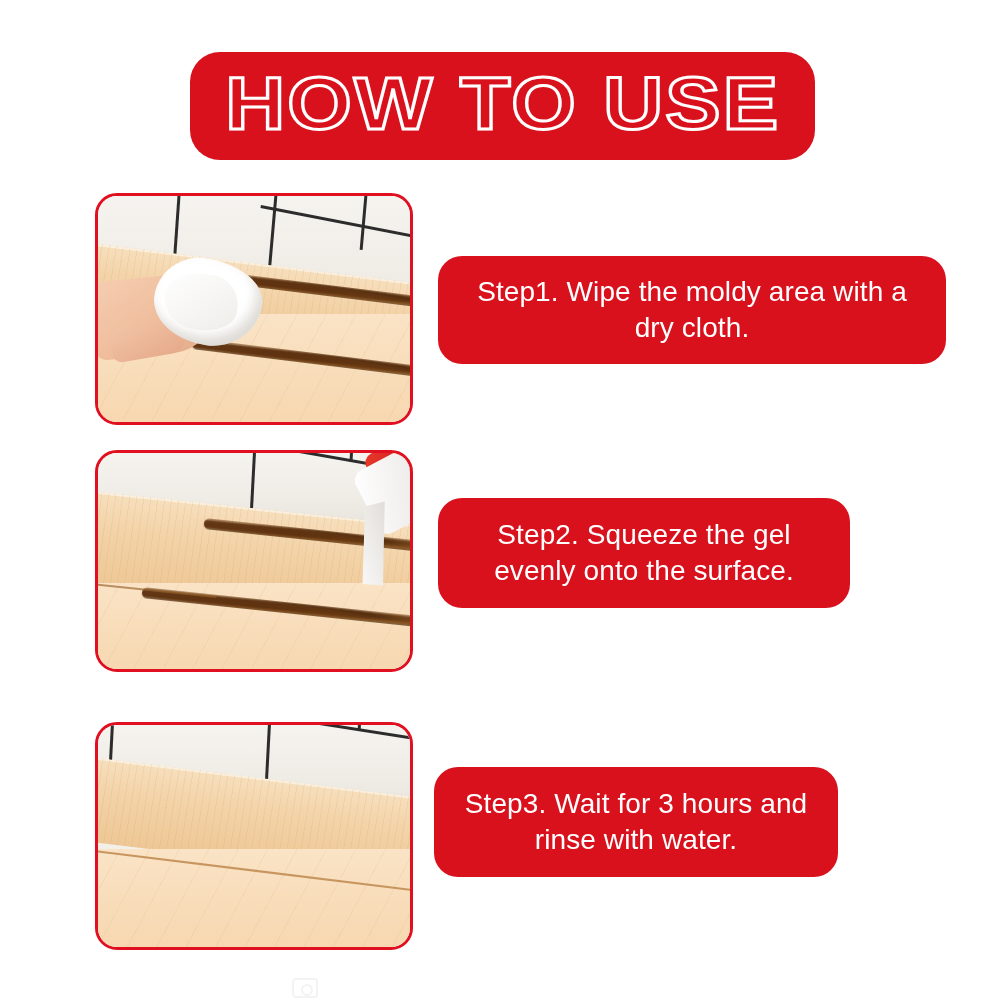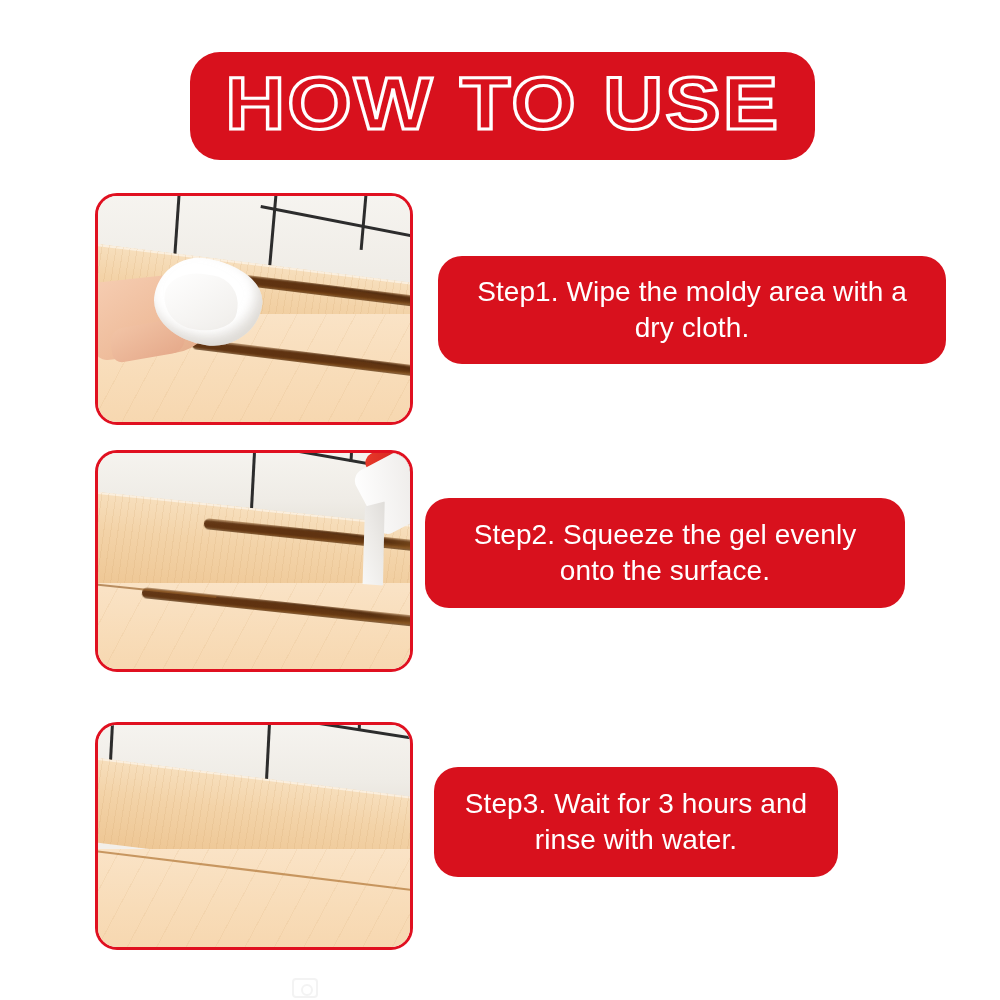--- a/index.html
+++ b/index.html
@@ -225,21 +225,21 @@
   .step-box {
     position: absolute;
     background: #d8111d;
     border-radius: 24px;
     display: flex;
     align-items: center;
     justify-content: center;
     padding: 0 22px;
   }
   #step-box-1 { left: 438px; top: 256px; width: 508px; height: 108px; }
-  #step-box-2 { left: 425px; top: 498px; width: 480px; height: 110px; }
+  #step-box-2 { left: 438px; top: 498px; width: 412px; height: 110px; }
   #step-box-3 { left: 434px; top: 767px; width: 404px; height: 110px; }
 
   .step-text {
     color: #ffffff;
     font-family: "Liberation Sans", sans-serif;
     font-size: 28px;
     line-height: 1.28;
     text-align: center;
     letter-spacing: .1px;
   }

